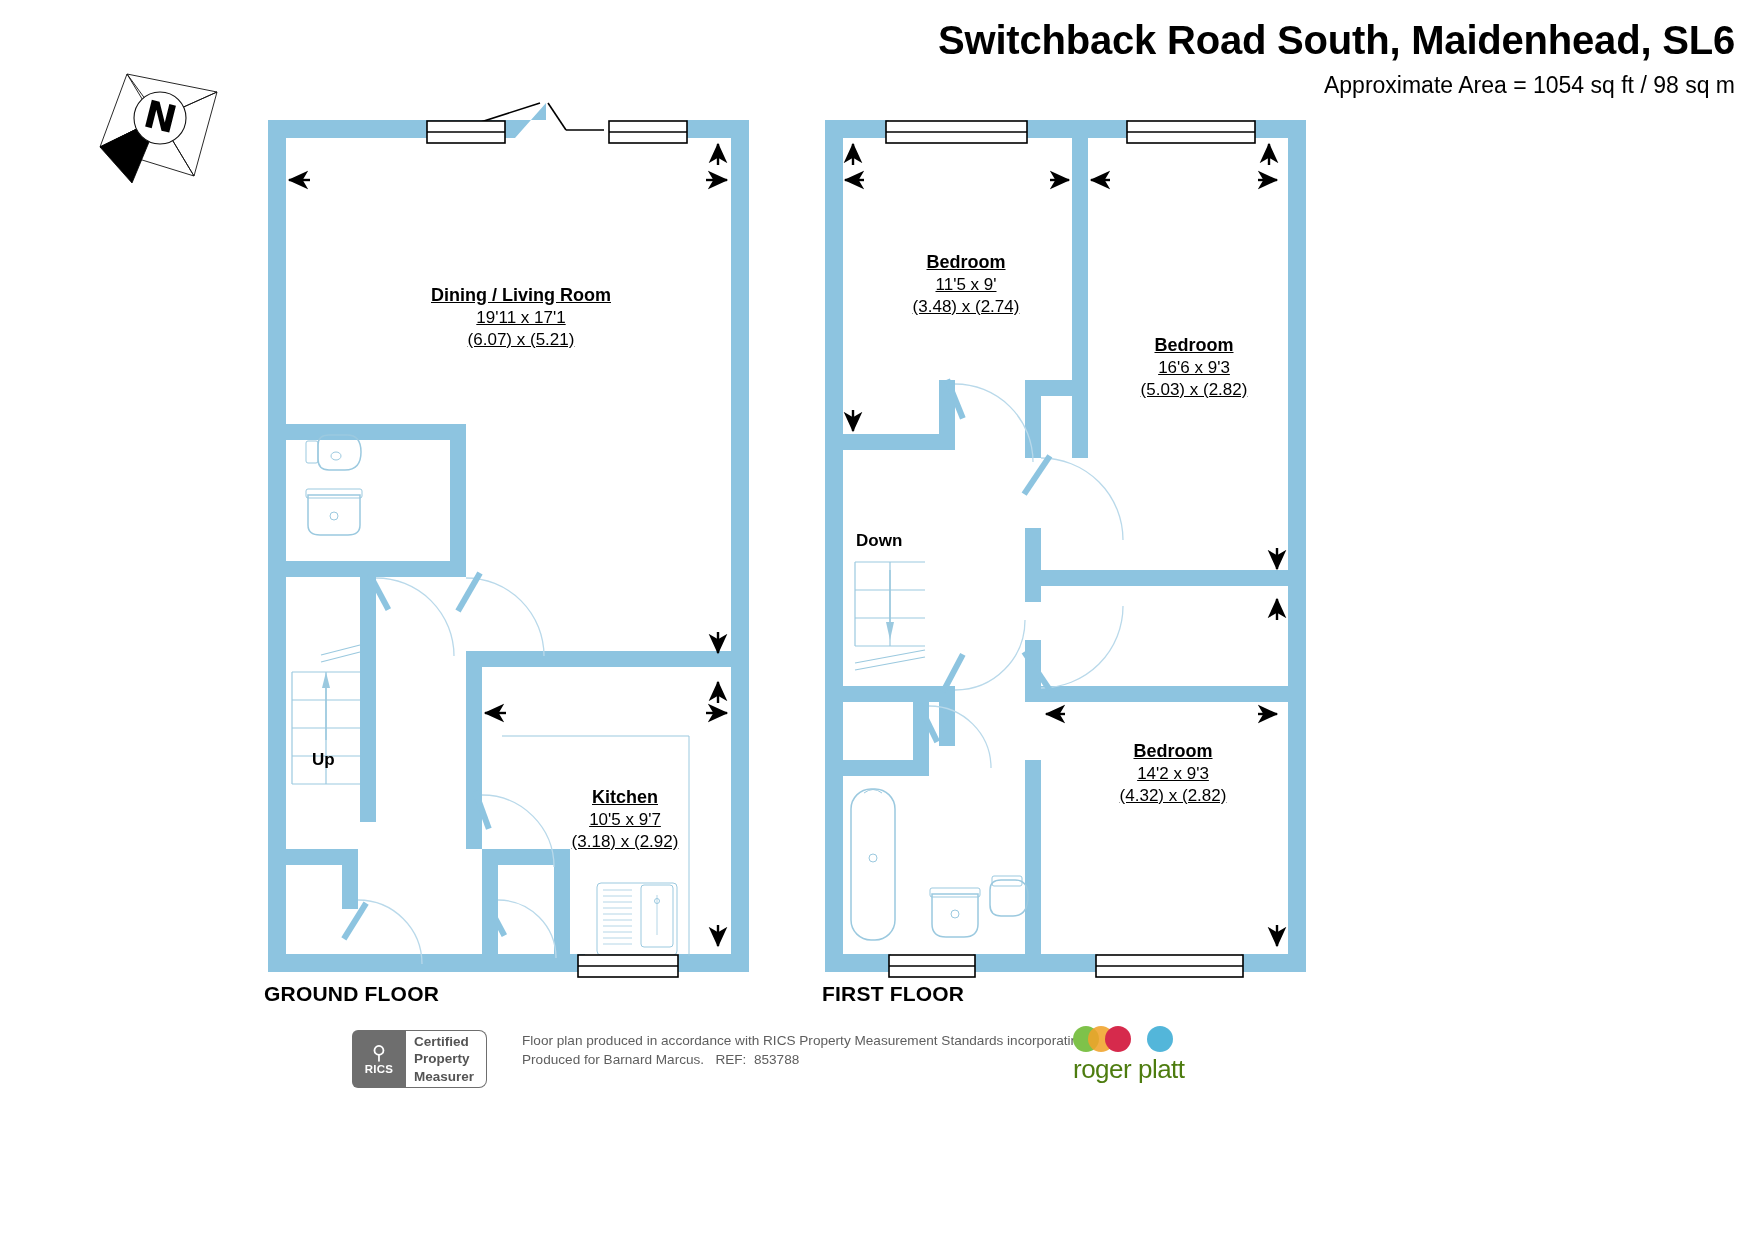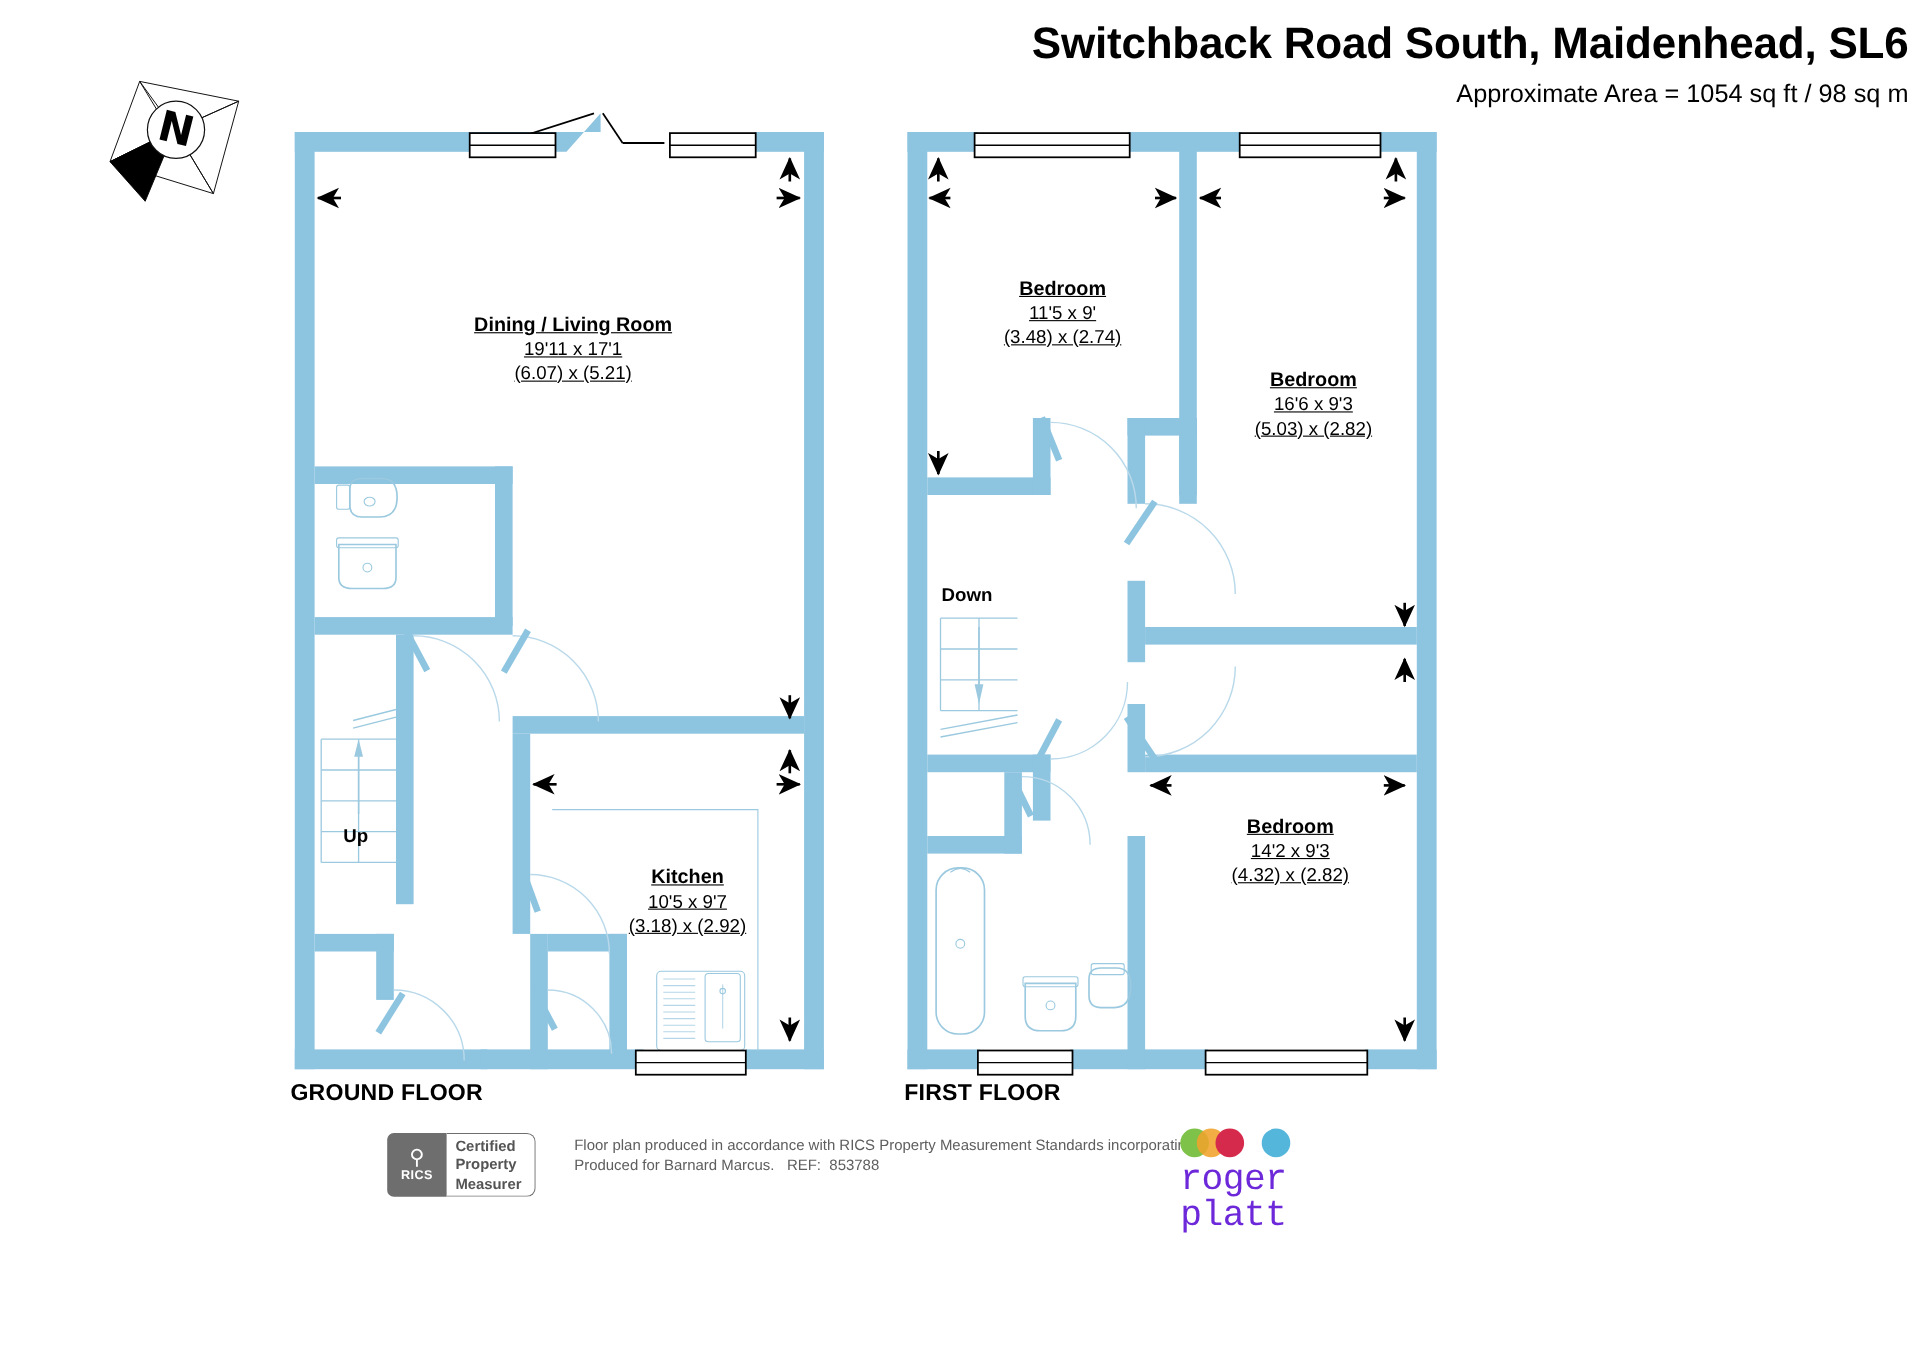--- a/index.html
+++ b/index.html
@@ -168,24 +168,24 @@
   .brand-dots {
     position: relative;
     height: 26px;
   }
   .brand-dot {
     position: absolute;
     border-radius: 50%;
     top: 0;
   }
   .brand-name {
-    font-family: Liberation Mono, monospace;
-    font-size: 33px;
+    font-family: Liberation Sans, sans-serif;
+    font-size: 26px;
     letter-spacing: -0.5px;
-    color: #6d28d9;
+    color: #4d7c0f;
     margin-top: 4px;
     line-height: 1;
   }
 </style>
 </head>
 <body>
 
 <div class="plan-root">
 
   <div class="compass">

